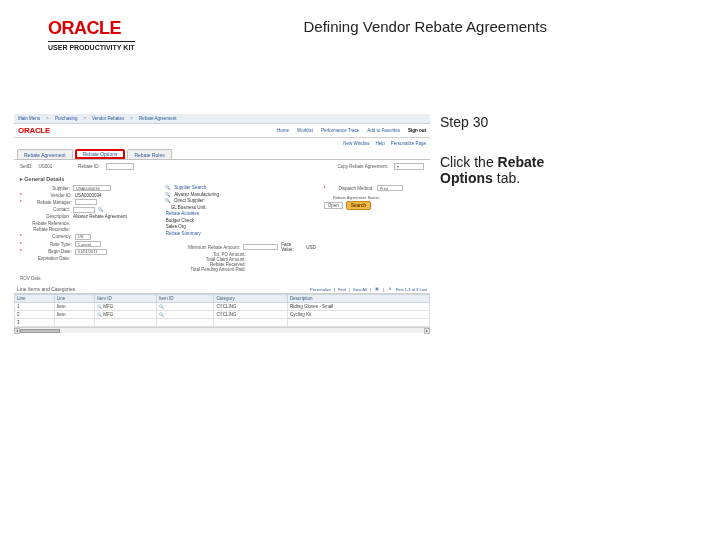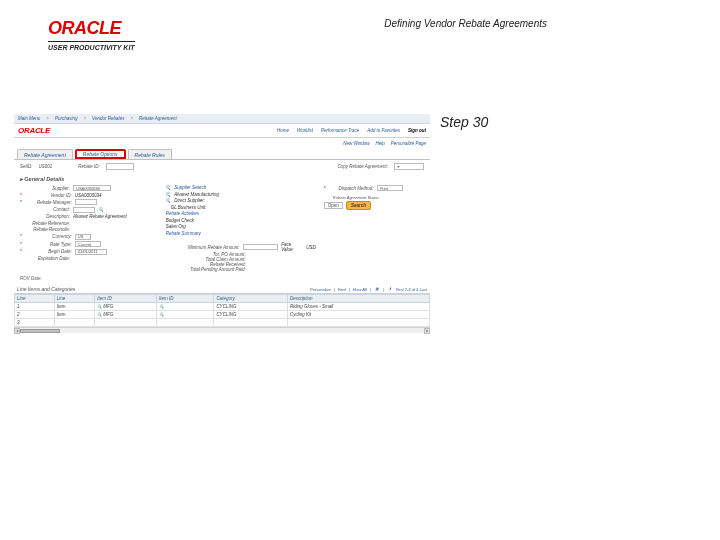--- a/index.html
+++ b/index.html
@@ -1,22 +1,22 @@
 <!DOCTYPE html>
 <html><head>
 <meta charset="utf-8">
 <style>
   * { box-sizing: border-box; margin: 0; padding: 0; }
   body { font-family: Arial, Helvetica, sans-serif; width: 720px; height: 540px; background: #fff; position: relative; color: #333; }
-  .page { width: 587px; height: 540px; position: relative; font-style: italic; }
+  .page { width: 587px; height: 540px; position: relative; }
   .header { position: absolute; top: 18px; left: 48px; right: 40px; display: flex; align-items: flex-start; justify-content: space-between; }
   .logo-block { display: flex; flex-direction: column; }
   .oracle-logo { font-family: Arial, sans-serif; font-weight: 900; color: #d00; font-size: 18px; letter-spacing: -0.5px; }
   .upk-text { font-size: 7px; font-weight: 700; color: #222; margin-top: 2px; border-top: 1px solid #222; padding-top: 2px; }
-  .title { font-size: 10px; color: #222; }
+  .title { font-size: 15px; color: #222; }
   .screenshot-area { position: absolute; top: 114px; left: 14px; width: 416px; height: 244px; font-size: 5px; color: #555; }
   .breadcrumb-bar { width: 100%; height: 10px; background: #e8eef4; border-bottom: 1px solid #cbd5df; display: flex; align-items: center; padding: 0 4px; gap: 6px; font-size: 4.5px; color: #4a6; }
   .breadcrumb-bar .crumb { color: #2a5a9a; }
   .breadcrumb-bar .sep { color: #888; }
   .logo-row { width: 100%; height: 14px; background: #fff; border-bottom: 1px solid #d0d0d0; display: flex; align-items: center; justify-content: space-between; padding: 0 4px; }
   .logo-row .mini-oracle { font-weight: 900; color: #d00; font-size: 8px; letter-spacing: -0.3px; }
   .logo-row .nav-links { display: flex; gap: 8px; font-size: 4.5px; color: #2a5a9a; }
   .logo-row .nav-links .active-nav { color: #000; font-weight: bold; }
   .subheader { width: 100%; height: 10px; display: flex; align-items: center; justify-content: flex-end; padding: 0 4px; gap: 6px; font-size: 4.5px; color: #2a5a9a; }
   .tabs-row { width: 100%; height: 12px; display: flex; align-items: flex-end; gap: 2px; padding: 0 3px; border-bottom: 1px solid #c0c0c0; }
@@ -70,20 +70,23 @@
 <div class="header">
   <div class="logo-block">
     <div class="oracle-logo">ORACLE</div>
     <div class="upk-text">USER PRODUCTIVITY KIT</div>
   </div>
   <div class="title">Defining Vendor Rebate Agreements</div>
 </div>
 
 <div class="side-text">
   <div class="step-label">Step 30</div>
+  <div class="instruction">
+    <span>Click the </span><b>Rebate Options</b><span> tab.</span>
+  </div>
 </div>
 
 <div class="screenshot-area">
 
   <div class="breadcrumb-bar">
     <span class="crumb">Main Menu</span>
     <span class="sep">&gt;</span>
     <span class="crumb">Purchasing</span>
     <span class="sep">&gt;</span>
     <span class="crumb">Vendor Rebates</span>

